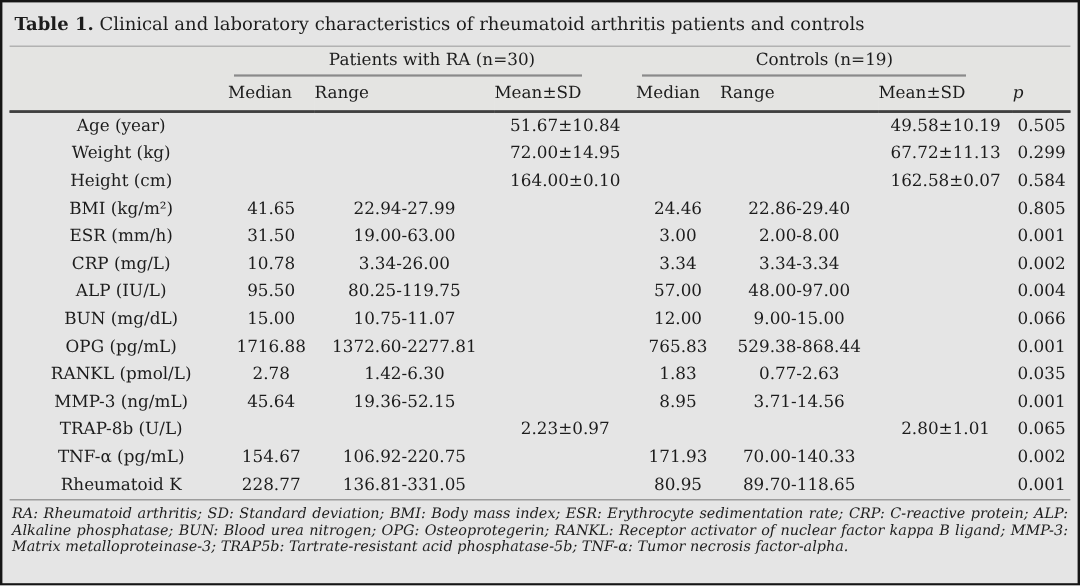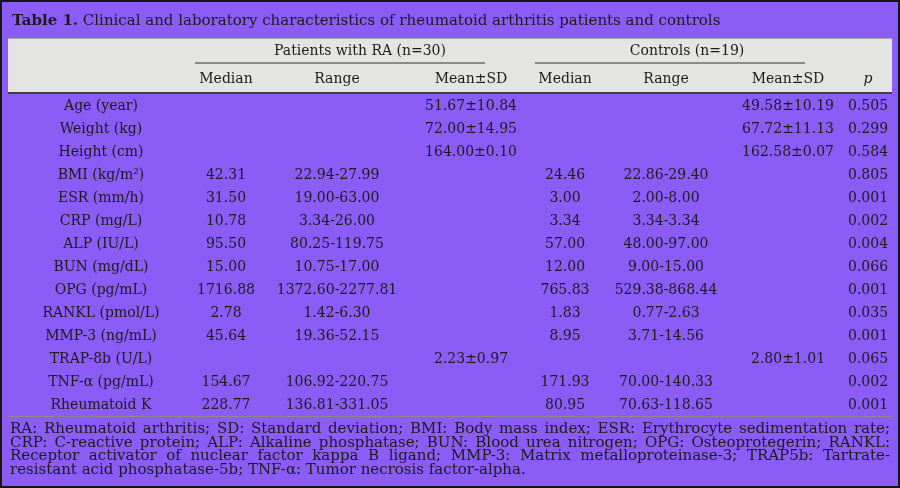--- a/index.html
+++ b/index.html
@@ -2,21 +2,21 @@
 <html><head>
 <meta charset="utf-8">
 <style>
   html, body { margin: 0; padding: 0; background: #ffffff; }
   * { box-sizing: border-box; }
   .card {
     position: relative;
     width: 900px;
     height: 488px;
     border: 2px solid #161616;
-    background: #8b5cf6;
+    background: #e5e5e5;
     padding: 0 6px;
     font-family: "DejaVu Serif", serif;
     color: #1c1c1c;
     overflow: hidden;
   }
   .title {
     height: 37px;
     padding: 9px 2px 0 4px;
     font-size: 15px;
     border-bottom: 1px solid #a6a6a6;
@@ -42,37 +42,38 @@
     height: 23px;
     line-height: 22px;
     font-size: 14px;
   }
   .gline { height: 0; border-bottom: 2px solid #8a8a8a; }
   .gline.ra   { margin: 0 45px 0 5px; }
   .gline.ctrl { margin: 0 39px 0 5px; }
   tr.sub-row th {
     height: 29px;
     line-height: 25px;
-    text-align: center;
+    text-align: left;
     border-bottom: 2px solid #3f3f3f;
   }
   tr.sub-row th.pcol { font-style: italic; }
   tbody td {
     height: 23px;
     line-height: 23px;
     text-align: center;
   }
   tbody td.label { text-align: center; padding-left: 4px; }
   .footnote {
     border-top: 1px solid #8a8a8a;
     margin-top: 0;
     padding: 5px 2px 0 2px;
-    font-size: 15px;
+    font-size: 12px;
     line-height: 13.5px;
     text-align: justify;
+    font-style: italic;
   }
 </style>
 </head>
 <body>
 
 <div class="card">
 
   <div class="title">
     <span class="bold">Table 1.</span><span> Clinical and laboratory characteristics of rheumatoid arthritis patients and controls</span>
   </div>
@@ -138,21 +139,21 @@
           <td></td>
           <td></td>
           <td>164.00±0.10</td>
           <td></td>
           <td></td>
           <td>162.58±0.07</td>
           <td>0.584</td>
         </tr>
         <tr>
           <td class="label">BMI (kg/m²)</td>
-          <td>42.31</td>
+          <td>41.65</td>
           <td>22.94-27.99</td>
           <td></td>
           <td>24.46</td>
           <td>22.86-29.40</td>
           <td></td>
           <td>0.805</td>
         </tr>
         <tr>
           <td class="label">ESR (mm/h)</td>
           <td>31.50</td>
@@ -179,21 +180,21 @@
           <td>80.25-119.75</td>
           <td></td>
           <td>57.00</td>
           <td>48.00-97.00</td>
           <td></td>
           <td>0.004</td>
         </tr>
         <tr>
           <td class="label">BUN (mg/dL)</td>
           <td>15.00</td>
-          <td>10.75-17.00</td>
+          <td>10.75-11.07</td>
           <td></td>
           <td>12.00</td>
           <td>9.00-15.00</td>
           <td></td>
           <td>0.066</td>
         </tr>
         <tr>
           <td class="label">OPG (pg/mL)</td>
           <td>1716.88</td>
           <td>1372.60-2277.81</td>
@@ -242,21 +243,21 @@
           <td>70.00-140.33</td>
           <td></td>
           <td>0.002</td>
         </tr>
         <tr>
           <td class="label">Rheumatoid K</td>
           <td>228.77</td>
           <td>136.81-331.05</td>
           <td></td>
           <td>80.95</td>
-          <td>70.63-118.65</td>
+          <td>89.70-118.65</td>
           <td></td>
           <td>0.001</td>
         </tr>
       </tbody>
   </table>
 
   <div class="footnote">RA: Rheumatoid arthritis; SD: Standard deviation; BMI: Body mass index; ESR: Erythrocyte sedimentation rate; CRP: C-reactive protein; ALP: Alkaline phosphatase; BUN: Blood urea nitrogen; OPG: Osteoprotegerin; RANKL: Receptor activator of nuclear factor kappa B ligand; MMP-3: Matrix metalloproteinase-3; TRAP5b: Tartrate-resistant acid phosphatase-5b; TNF-α: Tumor necrosis factor-alpha.</div>
 
 </div>
 

